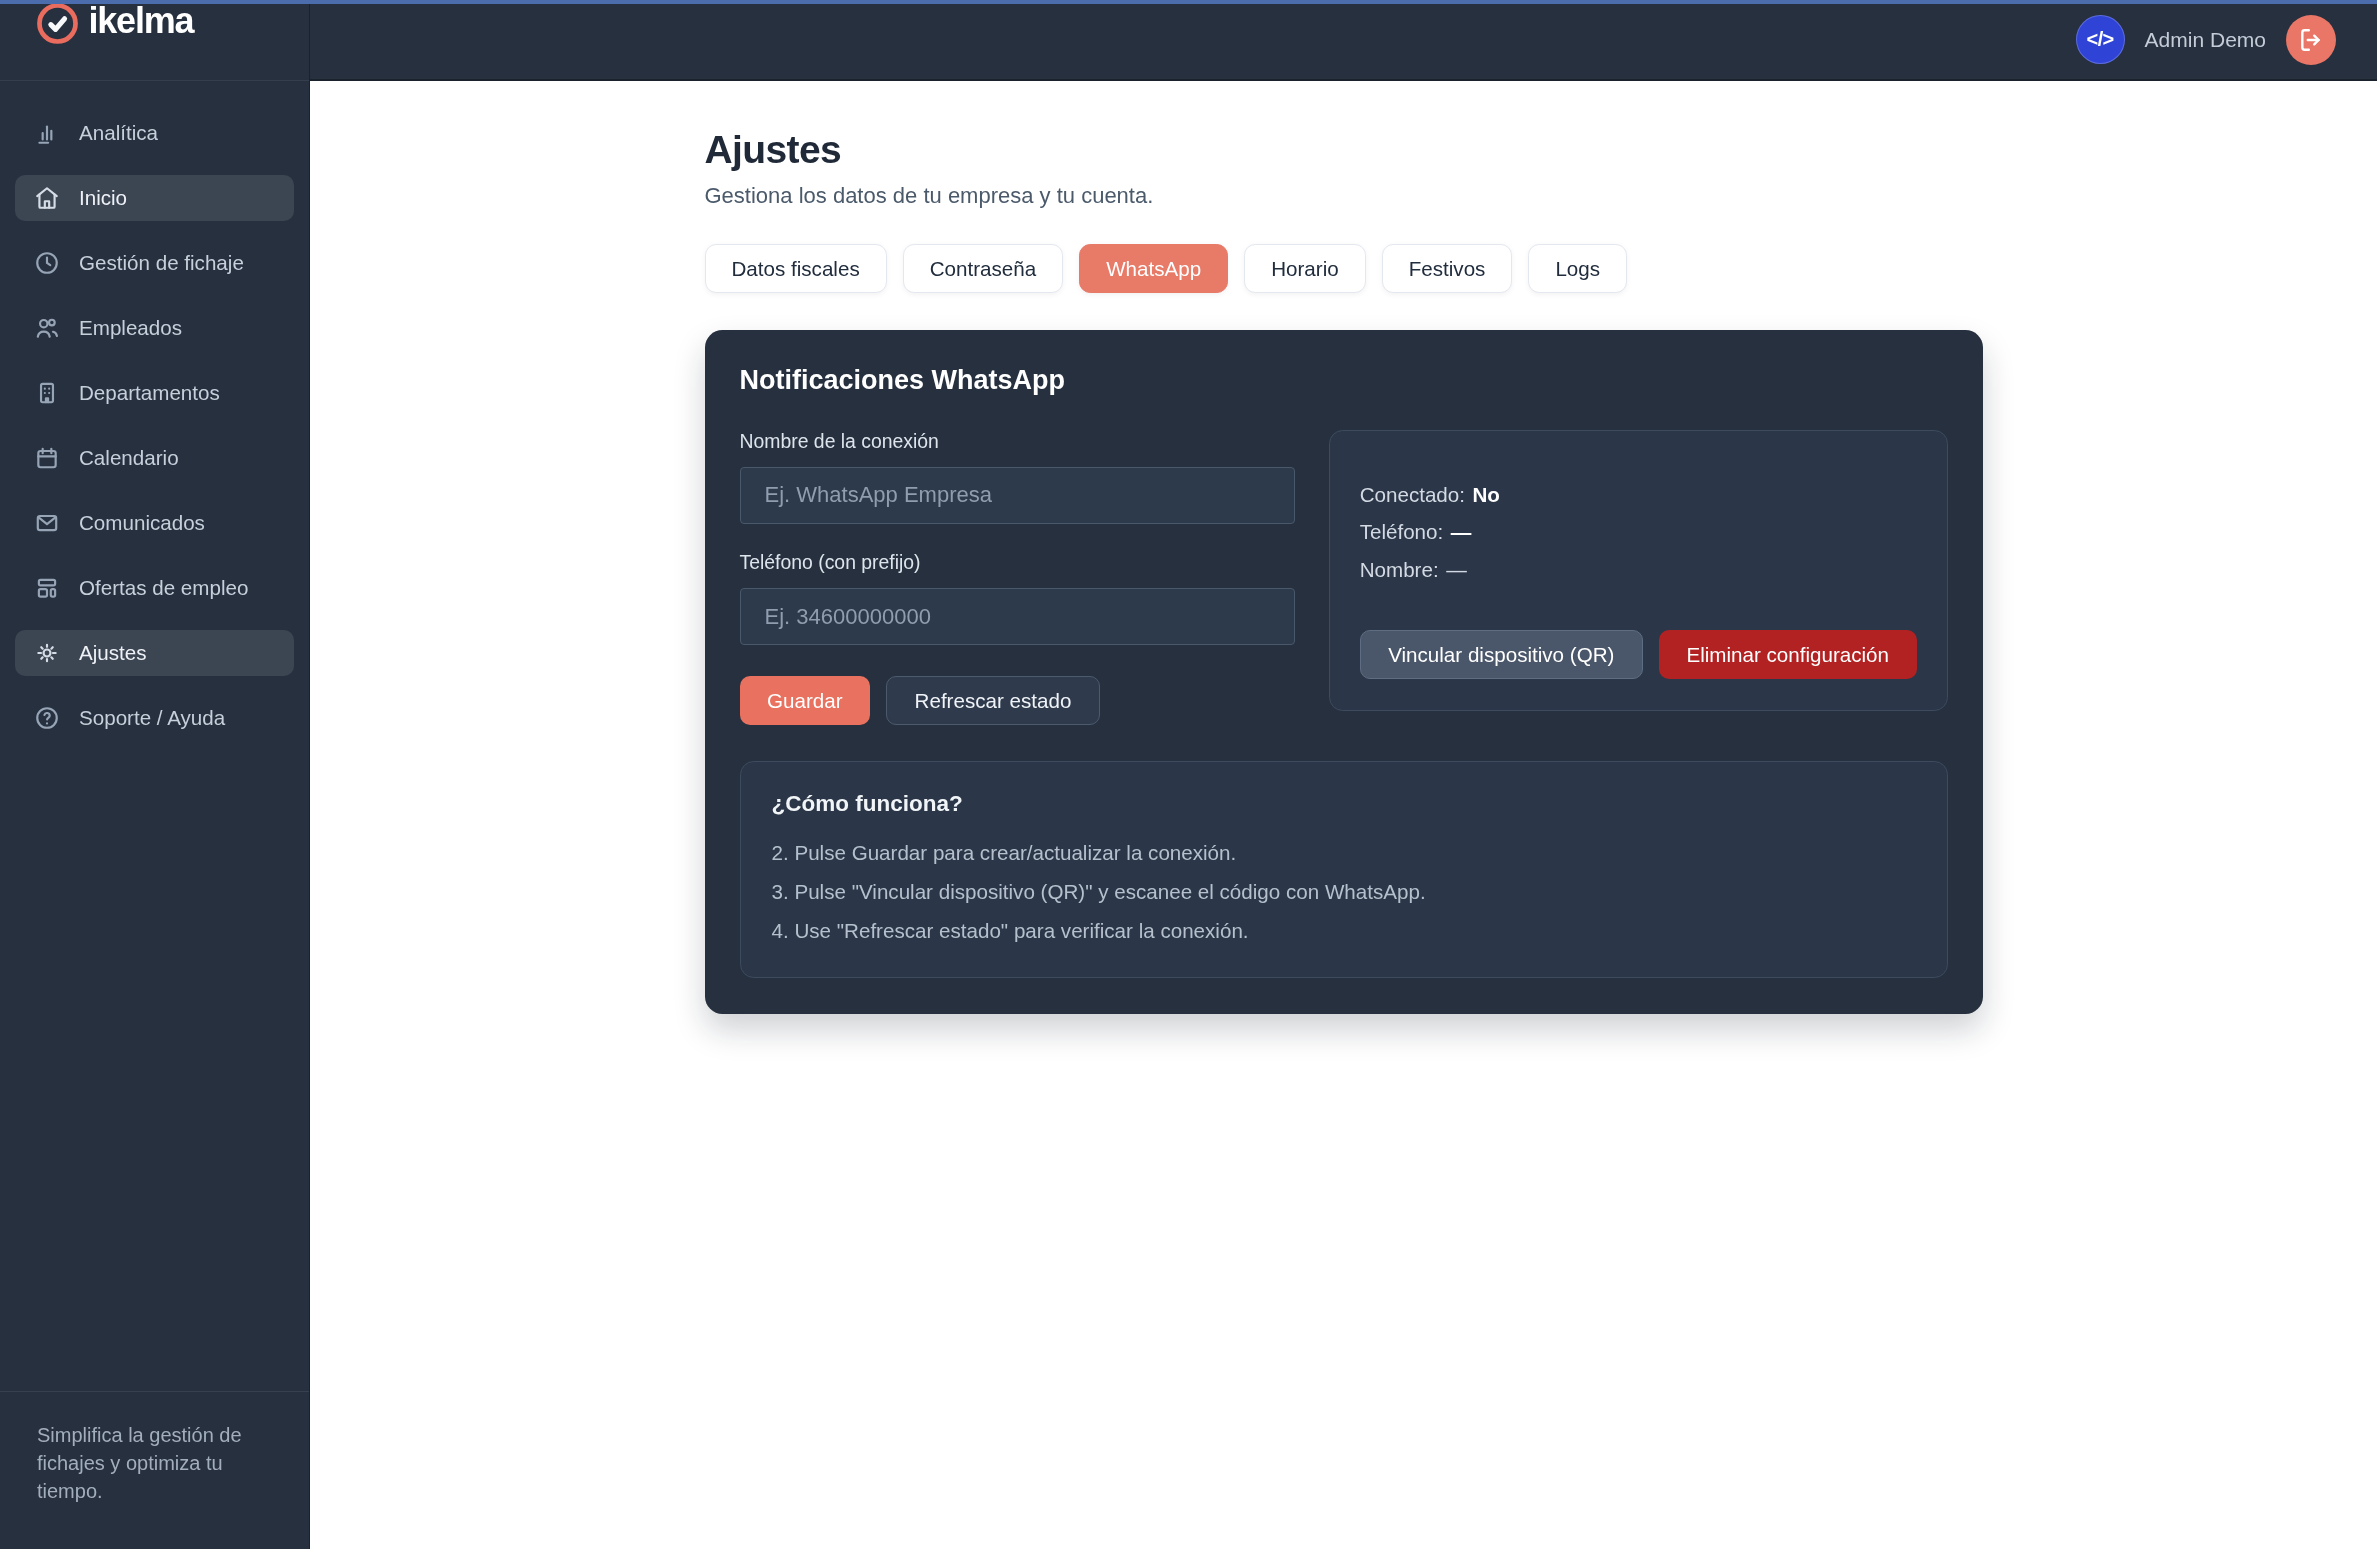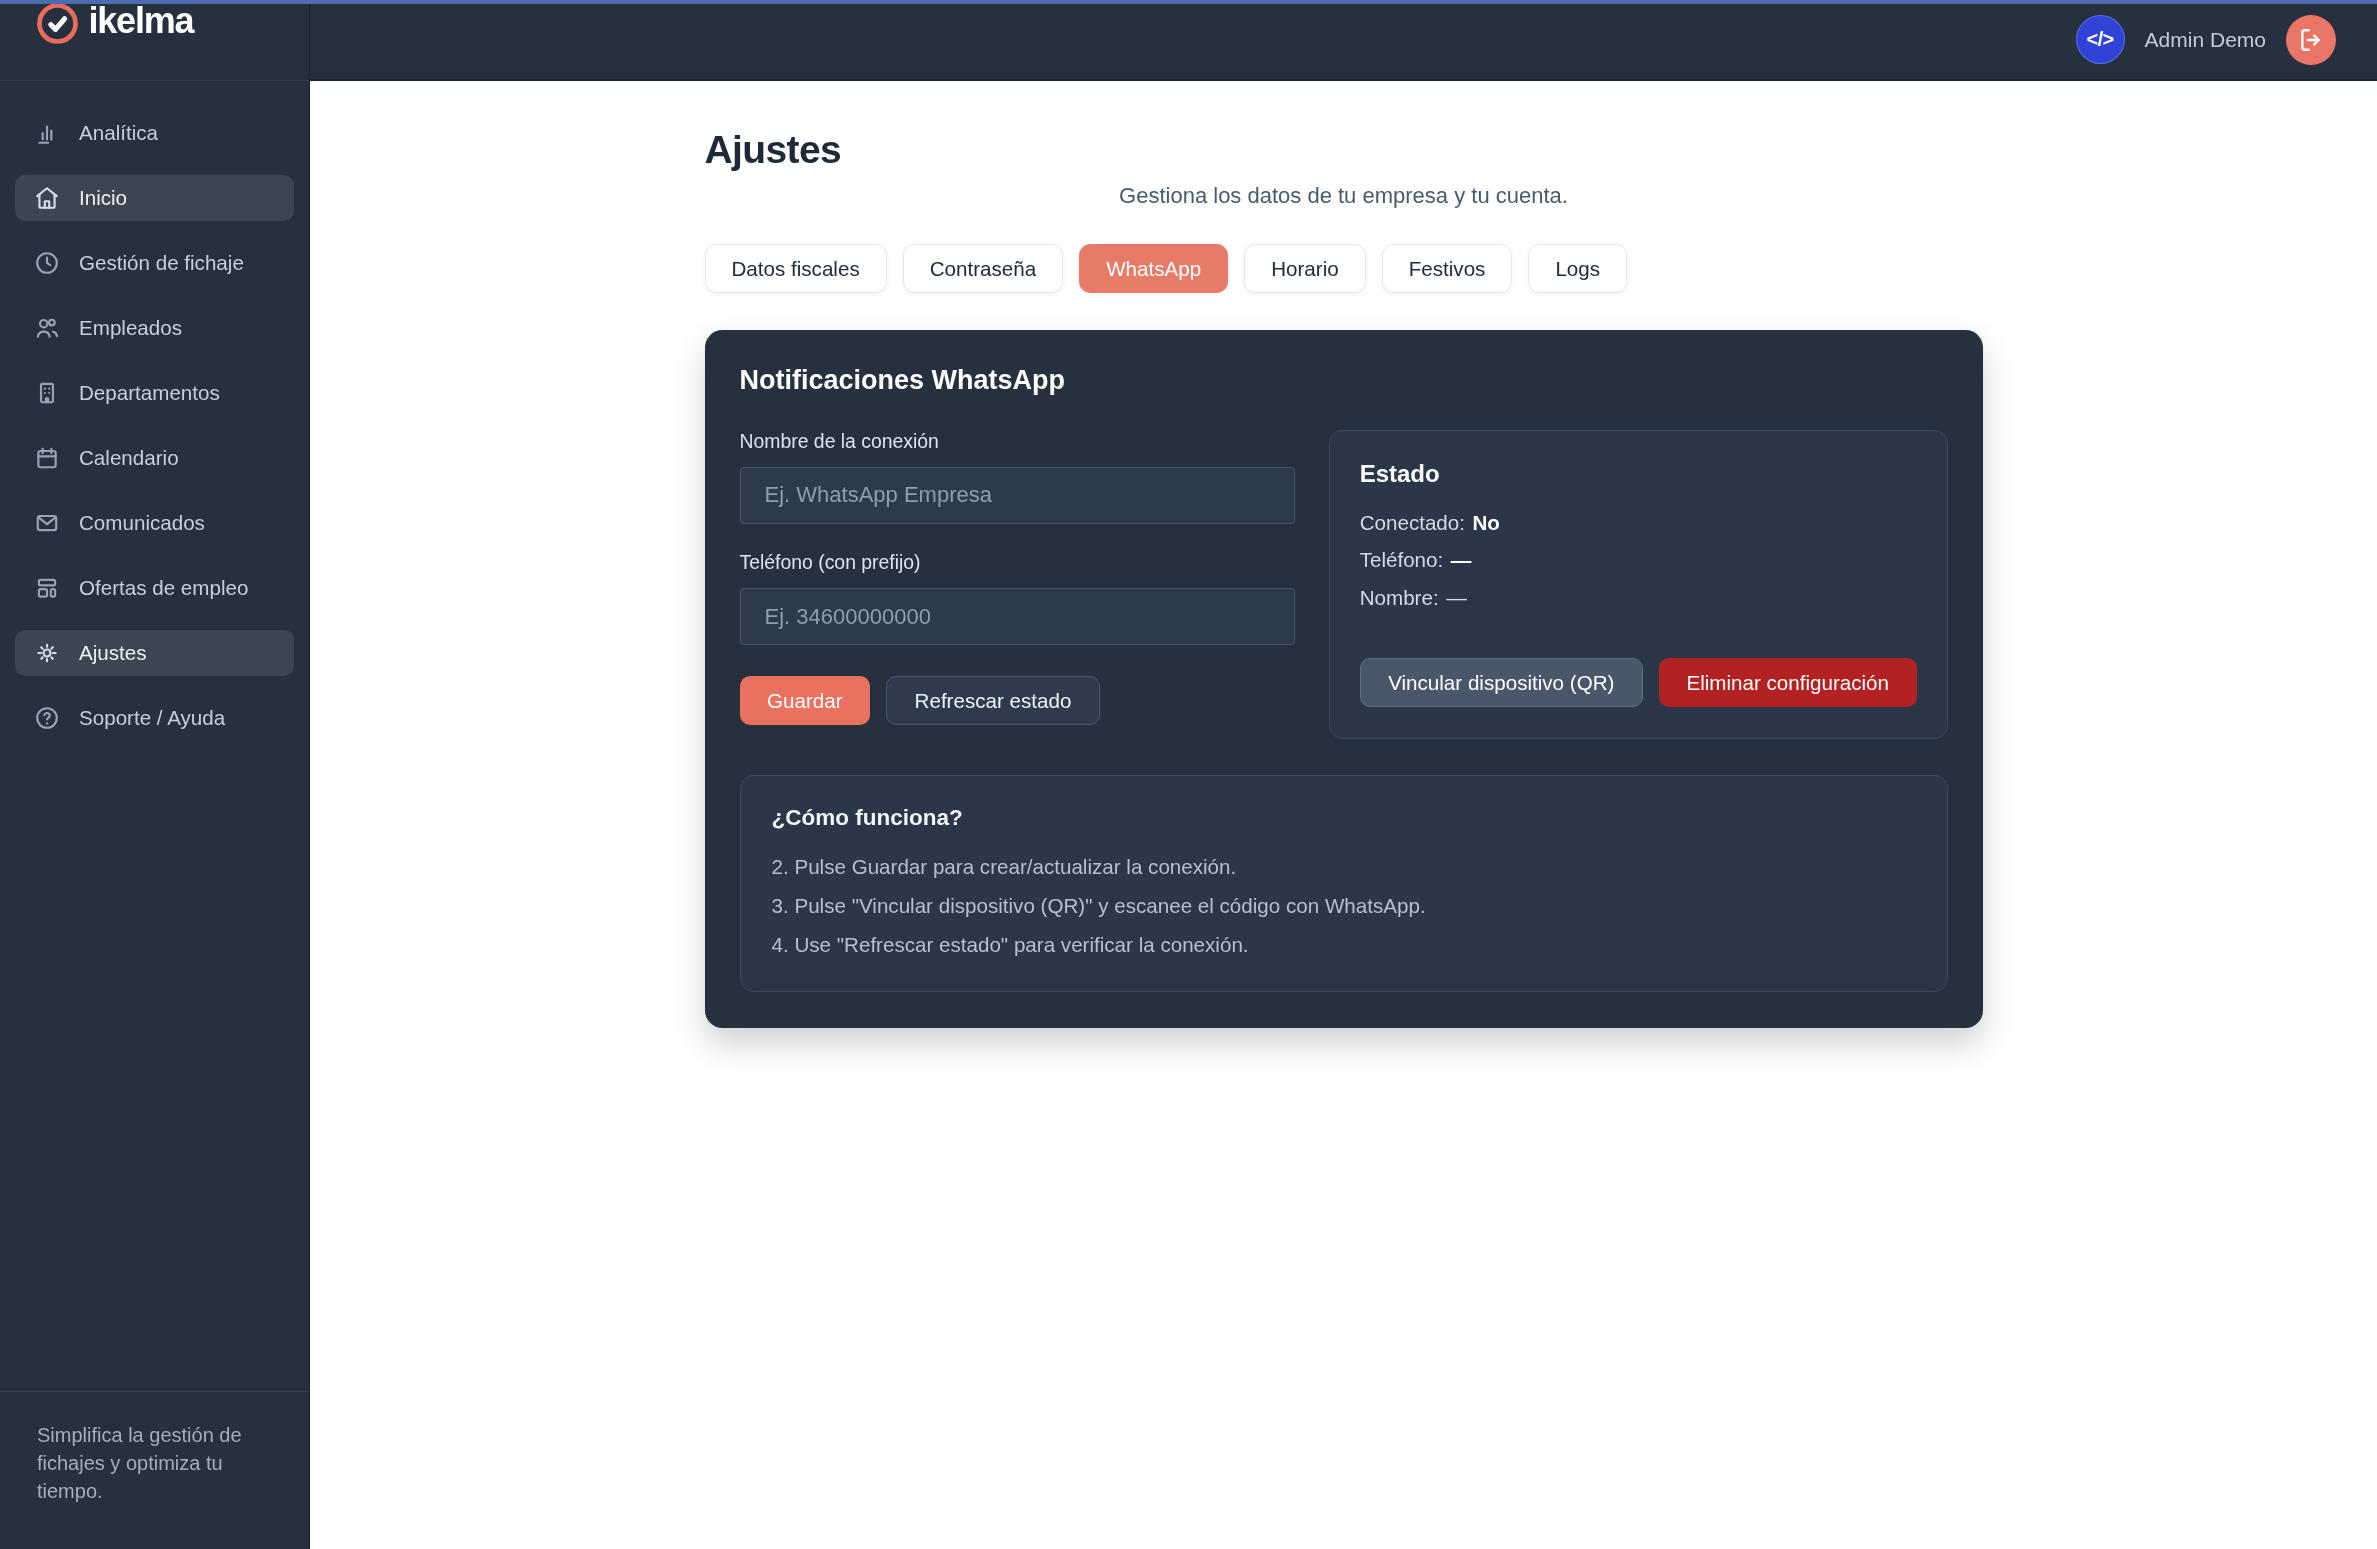--- a/index.html
+++ b/index.html
@@ -57,21 +57,21 @@
   .logout-btn {
     width:50px; height:50px; border-radius:50%; background:#e97666; border:none;
     color:#fff; display:flex; align-items:center; justify-content:center; cursor:pointer;
   }
   .logout-btn svg { width:26px; height:26px; }
 
   .content { flex:1; background:#ffffff; }
   .container { width:1278px; margin:0 auto; padding-top:47px; }
 
   .page-title { margin:0; font-size:39px; font-weight:800; color:#1f2937; letter-spacing:-0.6px; }
-  .page-subtitle { margin:11.2px 0 0; font-size:22px; color:#4b5a6b;text-align:center; }
+  .page-subtitle { margin:11.2px 0 0; font-size:22px; color:#4b5a6b; }
 
   
   .tabs { display:flex; gap:16px; margin-top:35px; }
   .tab {
     background:#ffffff; border:1.2px solid #e3e8ef; border-radius:11.2px;
     height:49px; padding:0 26px; display:flex; align-items:center;
     font-size:20.6px; font-weight:500; color:#212d3d; cursor:pointer;
     box-shadow:0 1.2px 5px rgba(16,24,40,.05); white-space:nowrap;
     font-family:inherit;
   }
@@ -304,21 +304,20 @@
               <label class="field-label second">Teléfono (con prefijo)</label>
               <input class="text-input" type="text" placeholder="Ej. 34600000000" style="">
 
               <div class="form-buttons">
                 <button class="btn btn-save">Guardar</button>
                 <button class="btn btn-refresh">Refrescar estado</button>
               </div>
             </div>
 
             <div class="status-panel">
-              <h3 class="status-title">Estado</h3>
               <div class="status-rows">
                 <div class="status-row">
                   <span>Conectado:</span><span class="status-value bold">No</span>
                 </div>
                 <div class="status-row">
                   <span>Teléfono:</span><span class="status-value bold">—</span>
                 </div>
                 <div class="status-row">
                   <span>Nombre:</span><span class="status-value">—</span>
                 </div>

